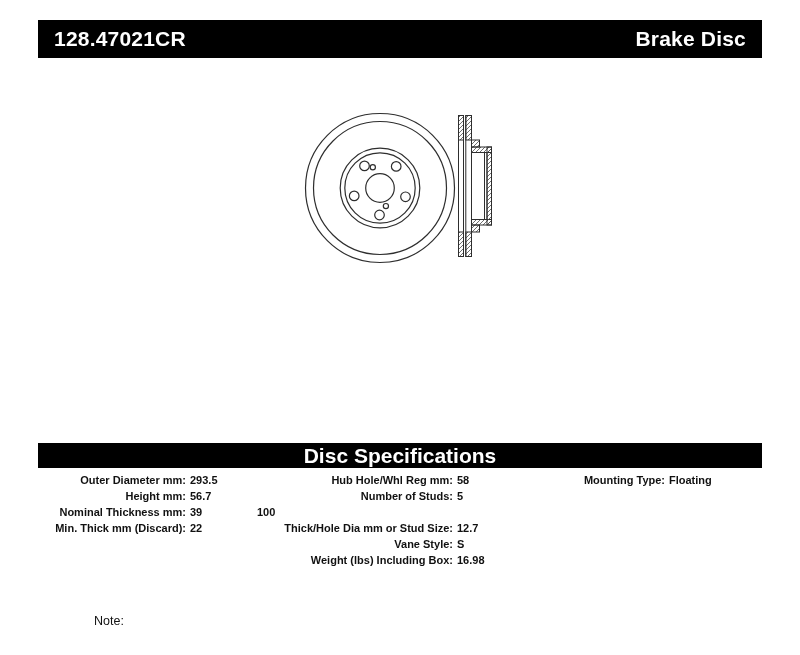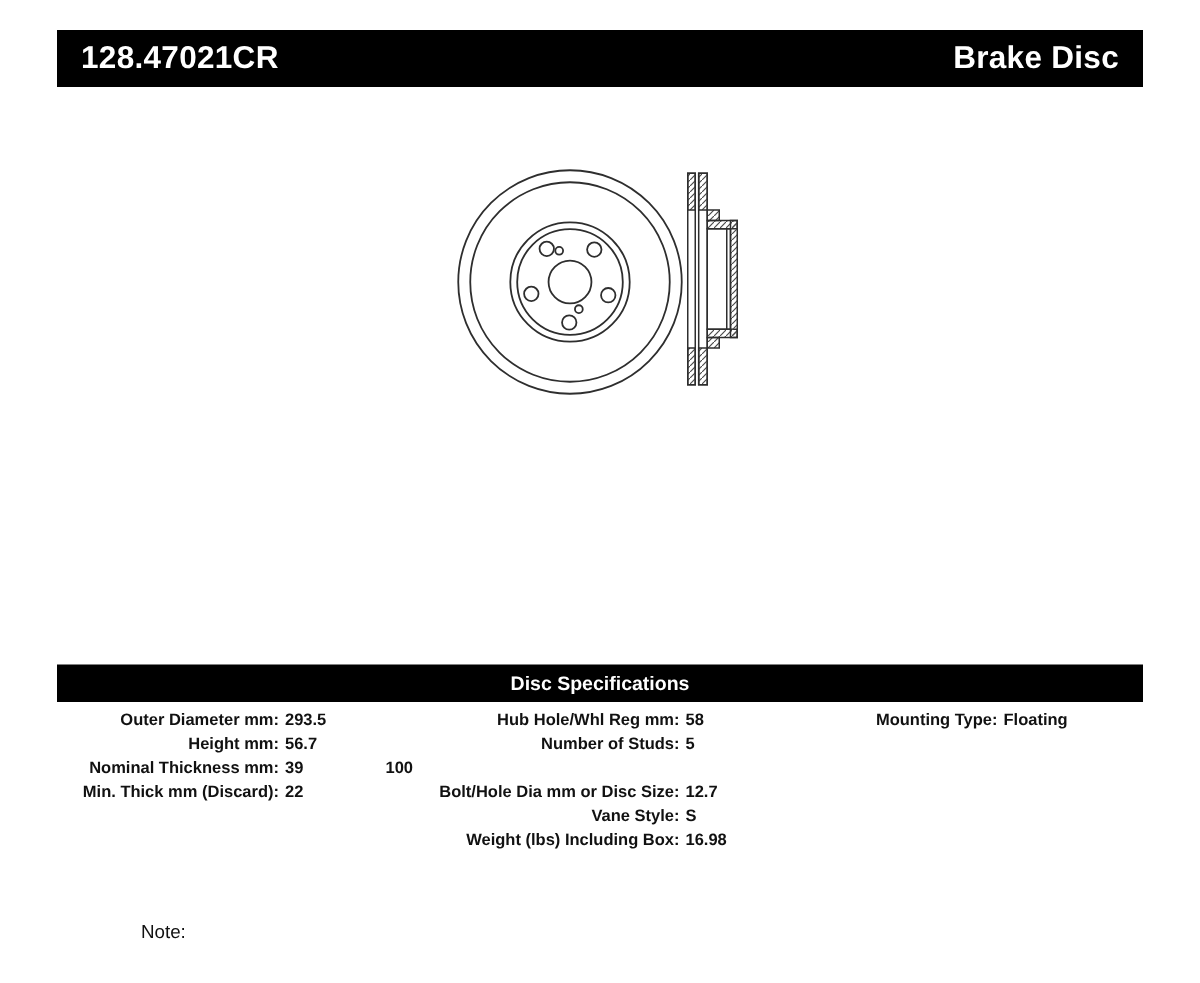--- a/index.html
+++ b/index.html
@@ -14,21 +14,21 @@
     position: absolute; left: 38px; width: 724px;
     background: #000; color: #fff; font-weight: bold;
     display: flex; align-items: center; box-sizing: border-box;
   }
   .bar-top {
     top: 20px; height: 38px; font-size: 21px;
     justify-content: space-between; padding: 14px 16px;
     letter-spacing: 0.2px;
   }
   .bar-spec {
-    top: 443px; height: 25px; font-size: 13px;
+    top: 443px; height: 25px; font-size: 21px;
     justify-content: center;
   }
 
   .drawing-svg { position: absolute; left: 0; top: 0; width: 800px; height: 655px; }
 
   .spec-col { position: absolute; top: 472px; padding-left: 20px; }
   .spec-col-left   { left: 0px; }
   .spec-col-middle { left: 233px; }
   .spec-col-right  { left: 445px; }
   .spec-row {
@@ -129,21 +129,21 @@
       <span class="spec-value">58</span>
     </div>
     <div class="spec-row">
       <span class="spec-label">Number of Studs:</span>
       <span class="spec-value">5</span>
     </div>
     <div class="spec-row">
       <span class="spec-value">100</span>
     </div>
     <div class="spec-row">
-      <span class="spec-label">Bolt/Hole Dia mm or Disc Size:</span>
+      <span class="spec-label">Thick/Hole Dia mm or Stud Size:</span>
       <span class="spec-value">12.7</span>
     </div>
     <div class="spec-row">
       <span class="spec-label">Vane Style:</span>
       <span class="spec-value">S</span>
     </div>
     <div class="spec-row">
       <span class="spec-label">Weight (lbs) Including Box:</span>
       <span class="spec-value">16.98</span>
     </div>

